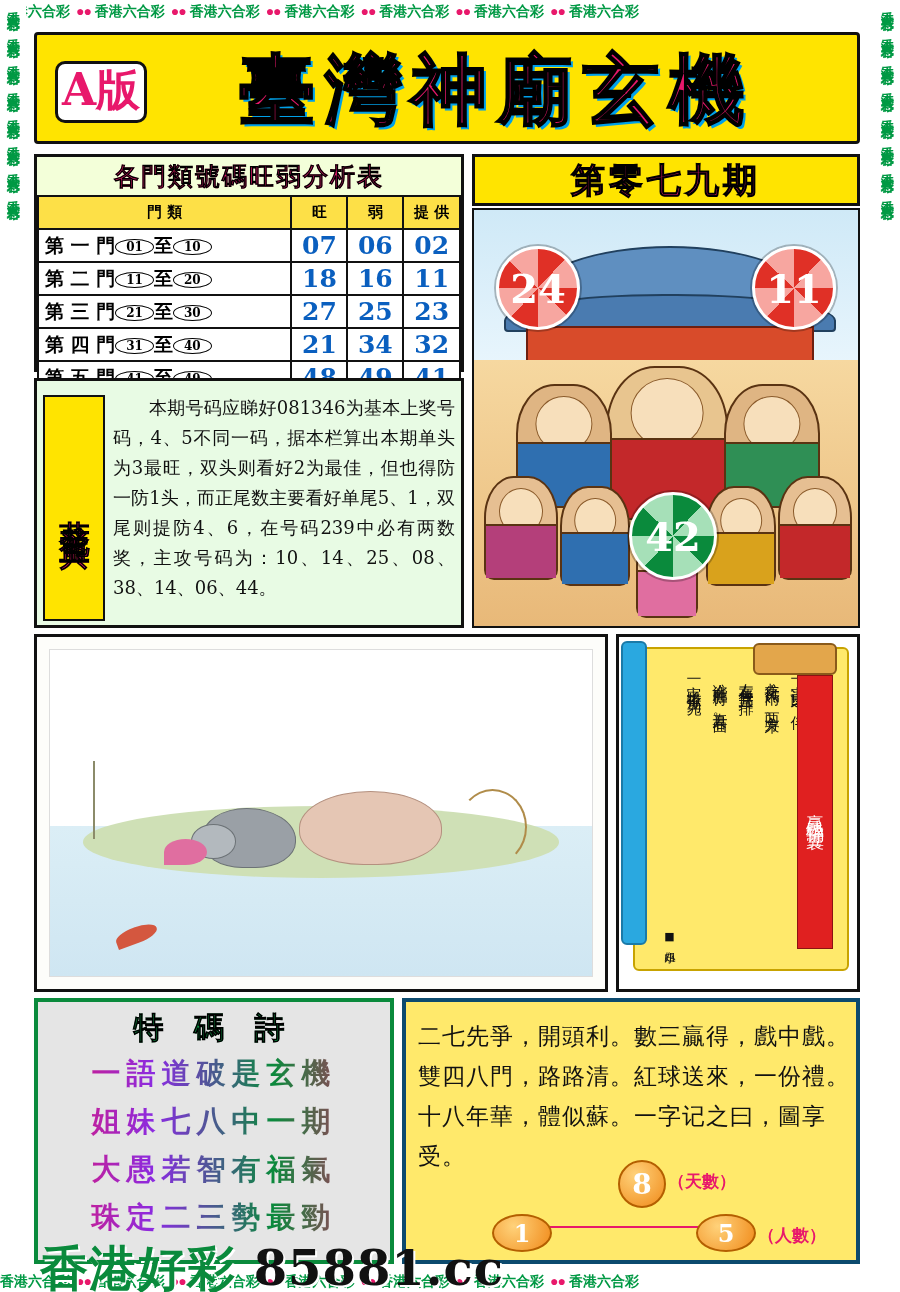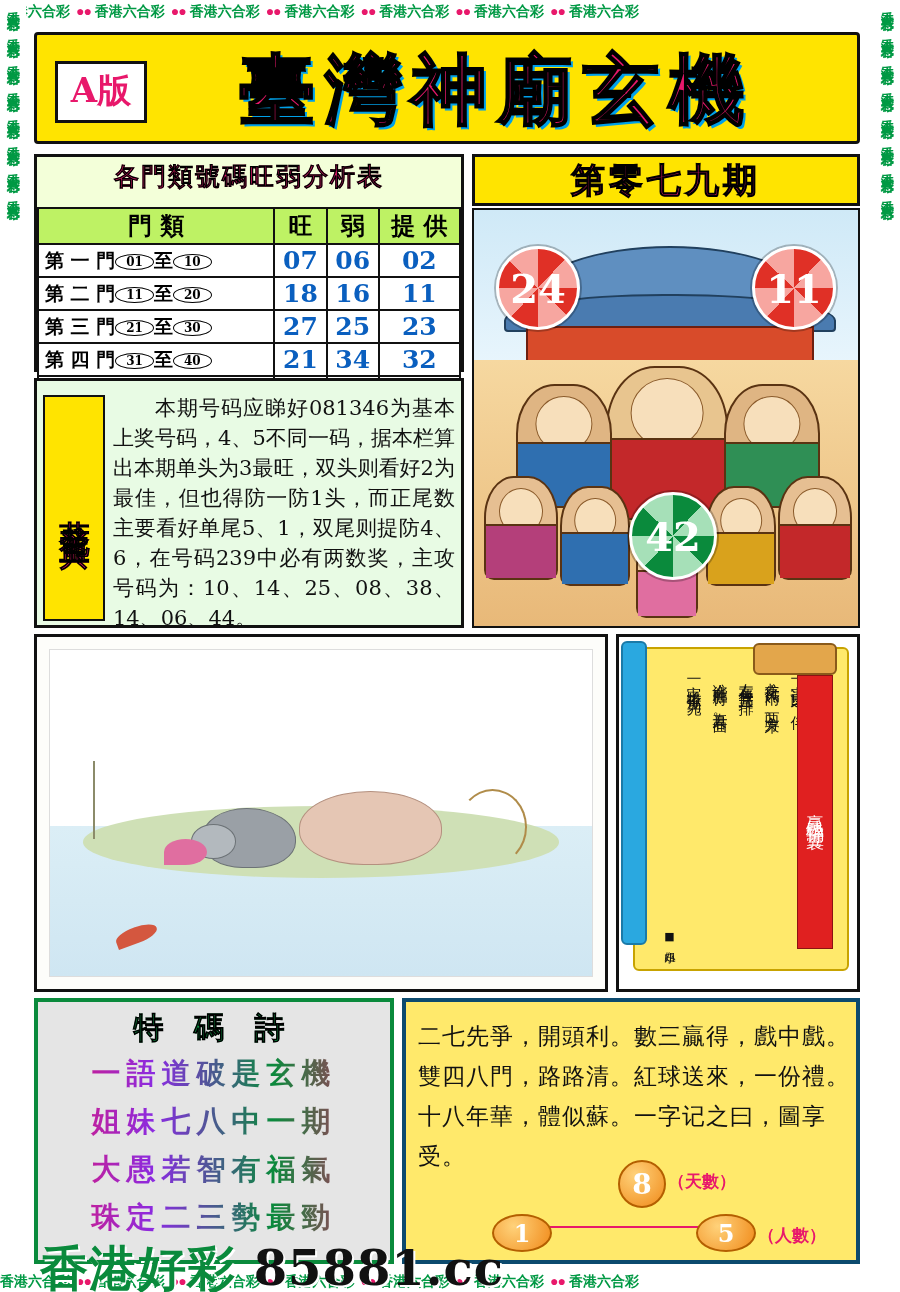--- a/index.html
+++ b/index.html
@@ -53,44 +53,44 @@
     font-size:76px;
     line-height:98px;
     letter-spacing:10px;
     color:#e8186b;
     text-align:center;
     -webkit-text-stroke:2px #000;
     text-shadow:3px 3px 0 #00a0e9;
   }
   .title-badge{
     position:absolute;left:18px;top:26px;width:86px;height:56px;
-    background:#fff;border:3px solid #111;border-radius:0;
-    color:#e8186b;font-weight:bold;font-size:34px;line-height:52px;text-align:center;
+    background:#fff;border:3px solid #111;border-radius:10px;
+    color:#e8186b;font-weight:bold;font-size:44px;line-height:52px;text-align:center;
     font-family:"DejaVu Serif", serif;
   }
 
   
   .analysis{
     position:absolute;left:8px;top:132px;width:430px;height:218px;
     background:#f3ffd9;border:3px solid #111;box-sizing:border-box;
   }
   .analysis-title{
     text-align:center;font-size:25px;font-weight:bold;color:#e8186b;
     font-family:"DejaVu Serif", serif;
-    padding:3px 0 14px;letter-spacing:2px;
+    padding:3px 0 2px;letter-spacing:2px;
     -webkit-text-stroke:0.4px #000;
   }
   table.an{
     width:100%;border-collapse:collapse;font-family:"DejaVu Serif", serif;
   }
   table.an th,table.an td{
     border:2px solid #111;text-align:center;
     font-size:22px;font-weight:bold;height:29px;color:#000;
   }
-  table.an th{background:#bef264;color:#000;font-size:24px;}
+  table.an th{background:#fde047;color:#000;font-size:15px;}
   table.an td.num{color:#0a5fbf;font-size:25px;background:#fff;}
   table.an td.gate{background:#fff;font-size:19px;text-align:left;padding-left:6px;white-space:nowrap;}
   .sup{font-size:12px;vertical-align:middle;border:1px solid #000;border-radius:50%;padding:0 10px;}
 
   
   .period{
     position:absolute;left:446px;top:132px;width:388px;height:52px;
     background:#ffe400;border:3px solid #111;box-sizing:border-box;
     text-align:center;
     font-family:"DejaVu Serif", serif;
@@ -151,21 +151,21 @@
     position:absolute;left:6px;top:14px;width:58px;height:222px;
     background:#ffe400;border:2px solid #111;
     writing-mode:vertical-rl;text-orientation:upright;
     font-family:"DejaVu Serif", serif;font-weight:bold;font-size:30px;
     color:#e8186b;letter-spacing:6px;
     display:flex;align-items:center;justify-content:center;
     -webkit-text-stroke:0.6px #000;
   }
   .kuihua-body{
     position:absolute;left:76px;top:12px;width:342px;height:228px;
-    font-family:"DejaVu Serif", serif;font-size:21px;line-height:30px;
+    font-family:"DejaVu Serif", serif;font-size:18px;line-height:30px;
     color:#111;text-align:justify;text-indent:2em;
   }
 
   
   .illus{
     position:absolute;left:8px;top:612px;width:574px;height:358px;
     border:3px solid #111;box-sizing:border-box;background:#fdfdfa;
   }
   .illus-inner{position:absolute;left:12px;top:12px;right:12px;bottom:12px;background:#ffffff;border:1px solid #ddd;overflow:hidden;}
   .water{position:absolute;left:0;bottom:0;width:100%;height:46%;background:linear-gradient(#dbeef6,#cfe6f2);}

